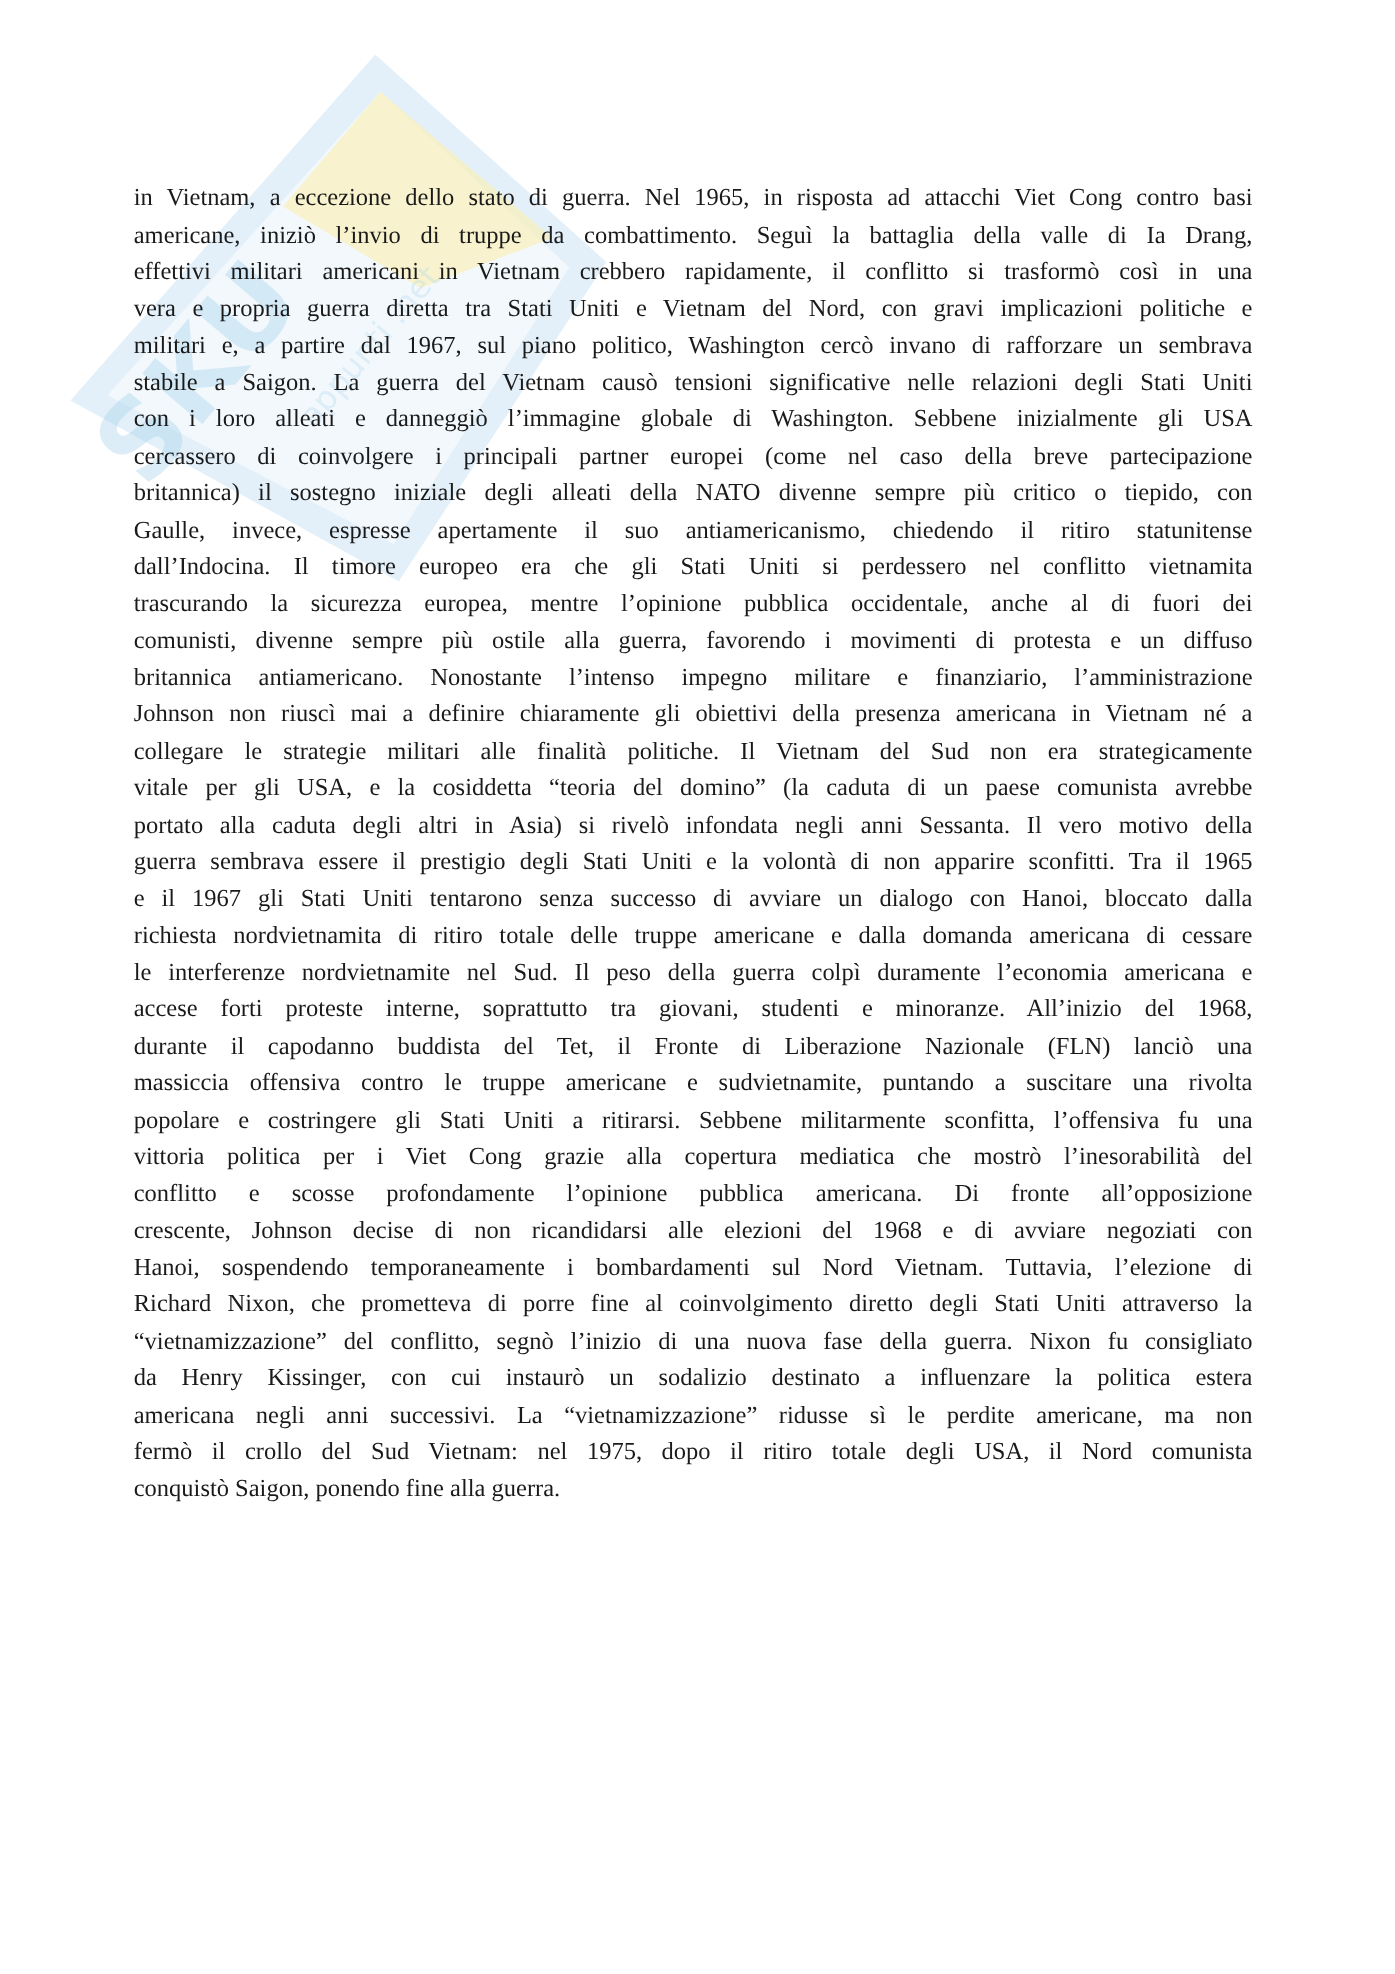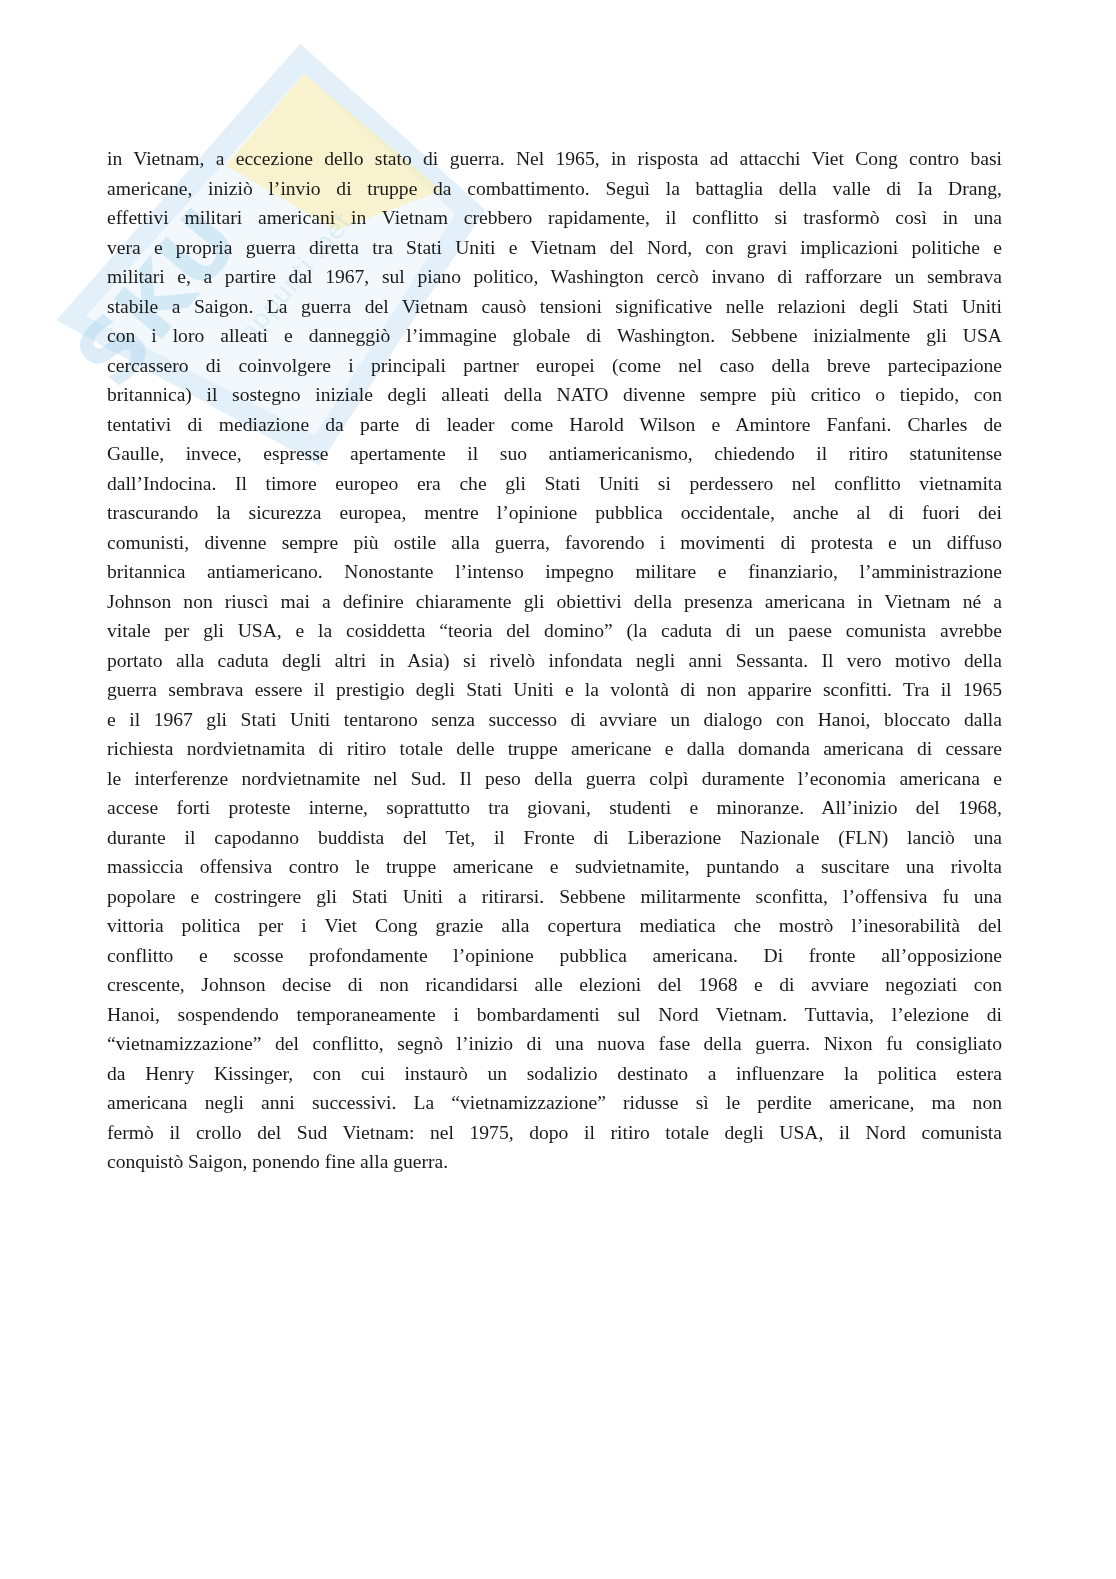--- a/index.html
+++ b/index.html
@@ -45,40 +45,41 @@
   <div class="body-text">
     <span class="line">in Vietnam, a eccezione dello stato di guerra. Nel 1965, in risposta ad attacchi Viet Cong contro basi</span>
     <span class="line">americane, iniziò l’invio di truppe da combattimento. Seguì la battaglia della valle di Ia Drang,</span>
     <span class="line">effettivi militari americani in Vietnam crebbero rapidamente, il conflitto si trasformò così in una</span>
     <span class="line">vera e propria guerra diretta tra Stati Uniti e Vietnam del Nord, con gravi implicazioni politiche e</span>
     <span class="line">militari e, a partire dal 1967, sul piano politico, Washington cercò invano di rafforzare un sembrava</span>
     <span class="line">stabile a Saigon. La guerra del Vietnam causò tensioni significative nelle relazioni degli Stati Uniti</span>
     <span class="line">con i loro alleati e danneggiò l’immagine globale di Washington. Sebbene inizialmente gli USA</span>
     <span class="line">cercassero di coinvolgere i principali partner europei (come nel caso della breve partecipazione</span>
     <span class="line">britannica) il sostegno iniziale degli alleati della NATO divenne sempre più critico o tiepido, con</span>
-    <span class="line">tentativi di mediazione da parte di leader come Harold Wilson e Amintore Fanfani. Charles de</span>
     <span class="line">Gaulle, invece, espresse apertamente il suo antiamericanismo, chiedendo il ritiro statunitense</span>
     <span class="line">dall’Indocina. Il timore europeo era che gli Stati Uniti si perdessero nel conflitto vietnamita</span>
     <span class="line">trascurando la sicurezza europea, mentre l’opinione pubblica occidentale, anche al di fuori dei</span>
     <span class="line">comunisti, divenne sempre più ostile alla guerra, favorendo i movimenti di protesta e un diffuso</span>
     <span class="line">britannica antiamericano. Nonostante l’intenso impegno militare e finanziario, l’amministrazione</span>
     <span class="line">Johnson non riuscì mai a definire chiaramente gli obiettivi della presenza americana in Vietnam né a</span>
+    <span class="line">collegare le strategie militari alle finalità politiche. Il Vietnam del Sud non era strategicamente</span>
     <span class="line">vitale per gli USA, e la cosiddetta “teoria del domino” (la caduta di un paese comunista avrebbe</span>
     <span class="line">portato alla caduta degli altri in Asia) si rivelò infondata negli anni Sessanta. Il vero motivo della</span>
     <span class="line">guerra sembrava essere il prestigio degli Stati Uniti e la volontà di non apparire sconfitti. Tra il 1965</span>
     <span class="line">e il 1967 gli Stati Uniti tentarono senza successo di avviare un dialogo con Hanoi, bloccato dalla</span>
     <span class="line">richiesta nordvietnamita di ritiro totale delle truppe americane e dalla domanda americana di cessare</span>
     <span class="line">le interferenze nordvietnamite nel Sud. Il peso della guerra colpì duramente l’economia americana e</span>
     <span class="line">accese forti proteste interne, soprattutto tra giovani, studenti e minoranze. All’inizio del 1968,</span>
     <span class="line">durante il capodanno buddista del Tet, il Fronte di Liberazione Nazionale (FLN) lanciò una</span>
     <span class="line">massiccia offensiva contro le truppe americane e sudvietnamite, puntando a suscitare una rivolta</span>
     <span class="line">popolare e costringere gli Stati Uniti a ritirarsi. Sebbene militarmente sconfitta, l’offensiva fu una</span>
     <span class="line">vittoria politica per i Viet Cong grazie alla copertura mediatica che mostrò l’inesorabilità del</span>
     <span class="line">conflitto e scosse profondamente l’opinione pubblica americana. Di fronte all’opposizione</span>
     <span class="line">crescente, Johnson decise di non ricandidarsi alle elezioni del 1968 e di avviare negoziati con</span>
     <span class="line">Hanoi, sospendendo temporaneamente i bombardamenti sul Nord Vietnam. Tuttavia, l’elezione di</span>
+    <span class="line">Richard Nixon, che prometteva di porre fine al coinvolgimento diretto degli Stati Uniti attraverso la</span>
     <span class="line">“vietnamizzazione” del conflitto, segnò l’inizio di una nuova fase della guerra. Nixon fu consigliato</span>
     <span class="line">da Henry Kissinger, con cui instaurò un sodalizio destinato a influenzare la politica estera</span>
     <span class="line">americana negli anni successivi. La “vietnamizzazione” ridusse sì le perdite americane, ma non</span>
     <span class="line">fermò il crollo del Sud Vietnam: nel 1975, dopo il ritiro totale degli USA, il Nord comunista</span>
     <span class="line last">conquistò Saigon, ponendo fine alla guerra.</span>
   </div>
 </div>
 
 </body></html>

